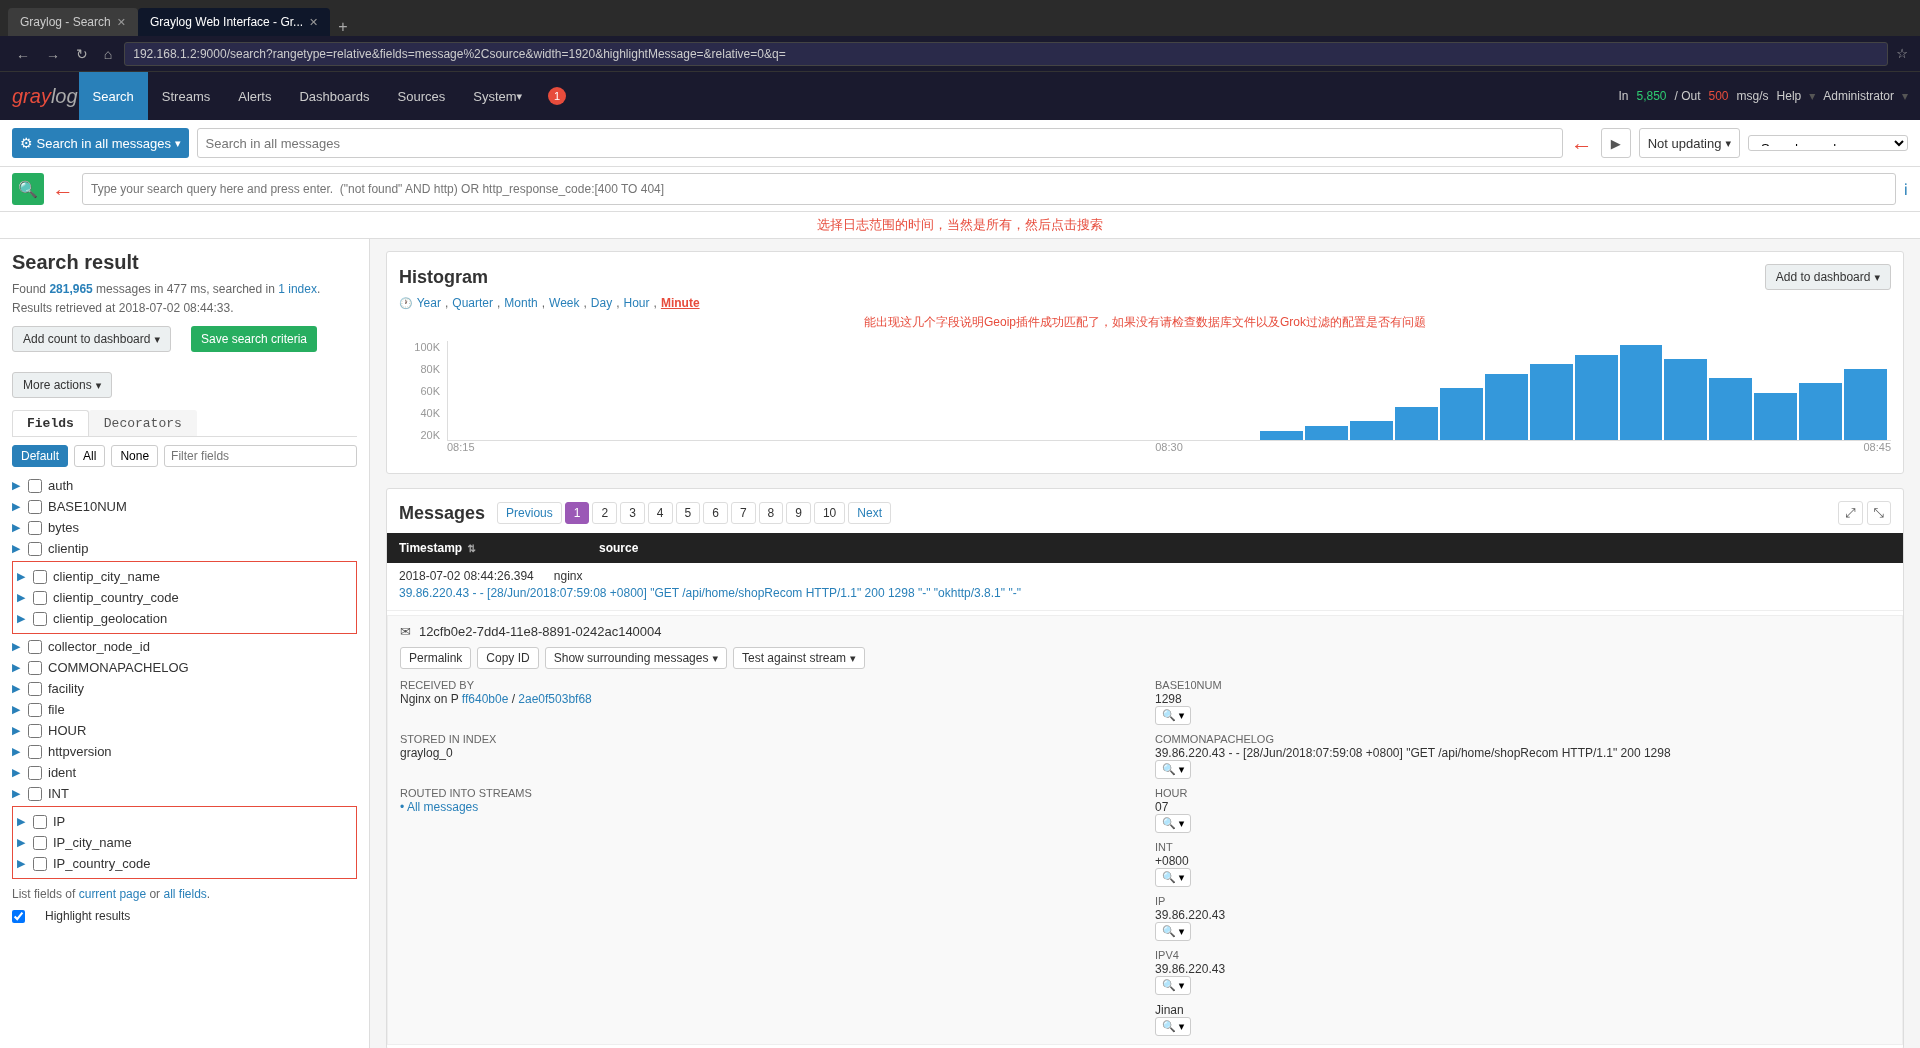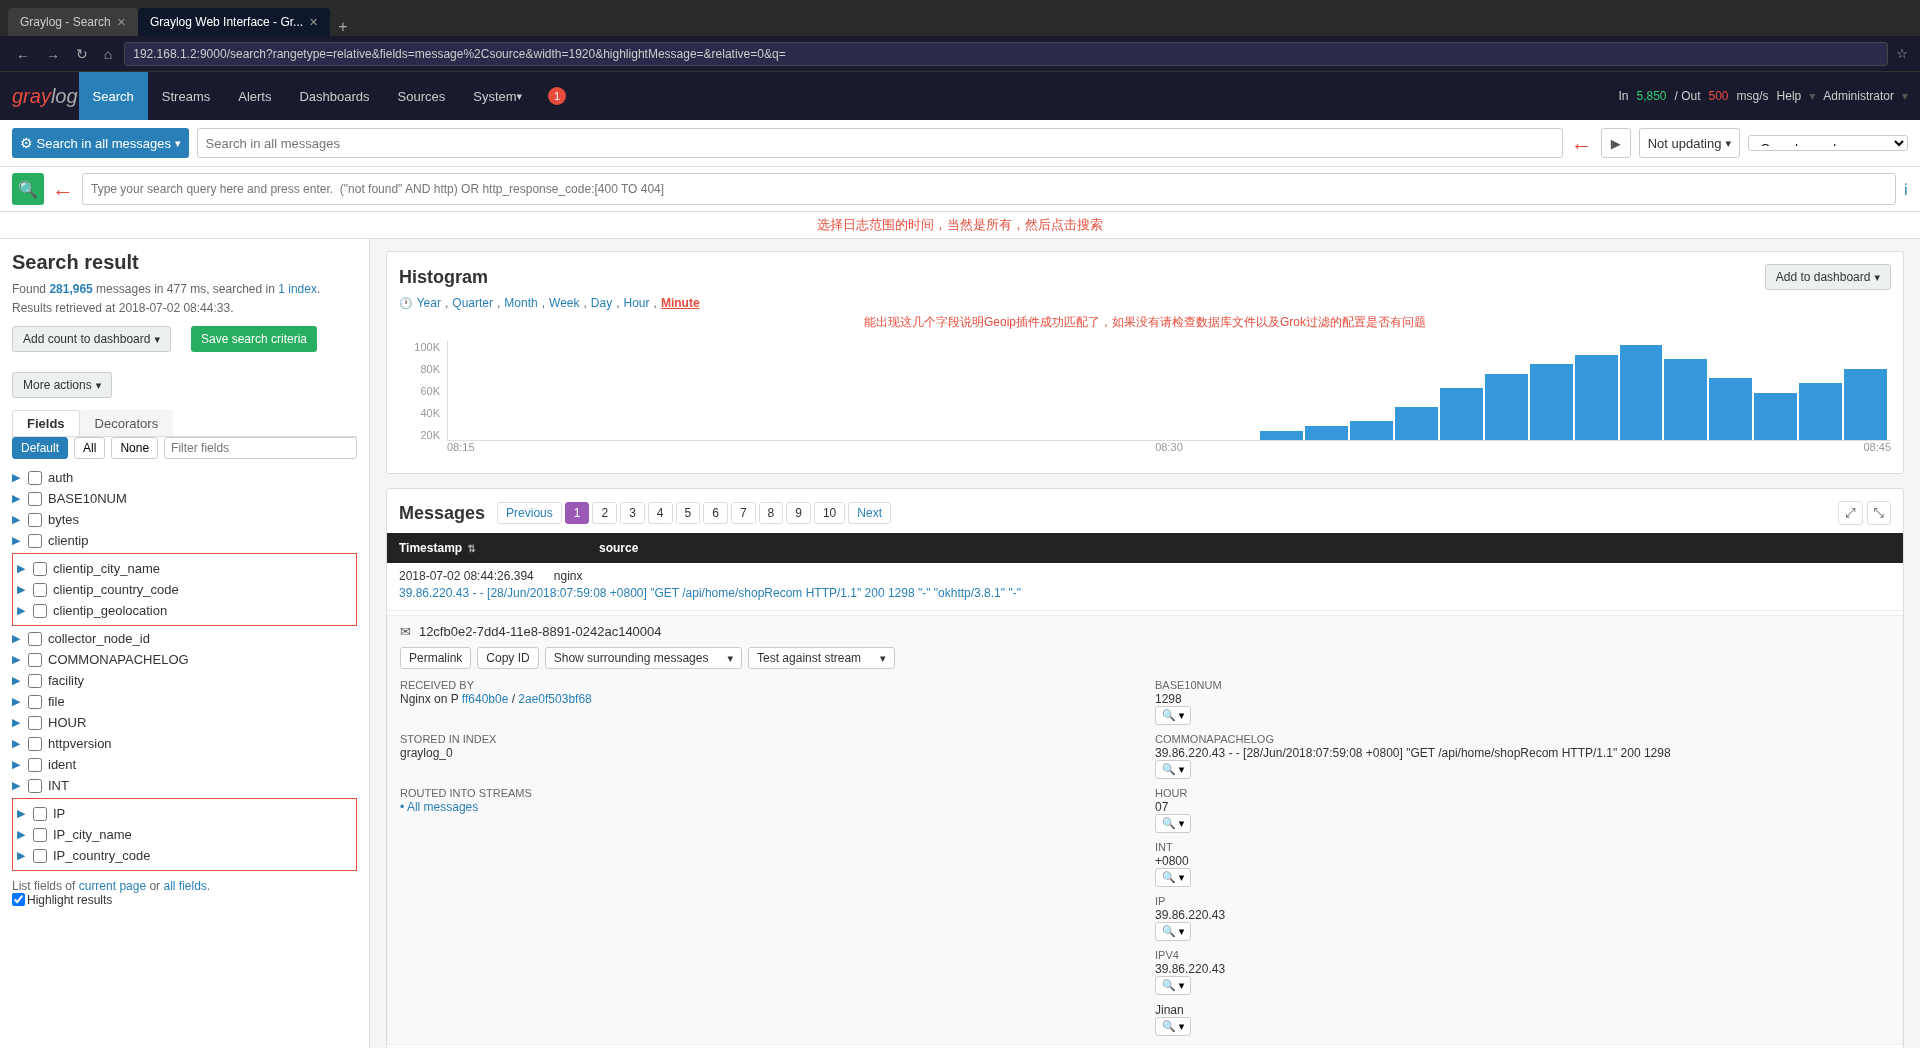--- a/index.html
+++ b/index.html
@@ -277,21 +277,22 @@
       padding: 5px 10px;
       font-size: 12px;
       cursor: pointer;
       display: flex;
       align-items: center;
       gap: 4px;
     }
     .tabs-row {
       display: flex;
       border-bottom: 1px solid #ddd;
-      margin-bottom: 0;
+      margin-bottom: 8px;
+      font-family: Liberation Mono, monospace;
     }
     .tab-btn {
       padding: 5px 14px;
       font-size: 13px;
       cursor: pointer;
       border: 1px solid transparent;
       border-bottom: none;
       background: #f5f5f5;
       color: #555;
       border-radius: 3px 3px 0 0;
@@ -343,22 +344,23 @@
       margin: 2px 0;
     }
     .list-footer {
       font-size: 12px;
       color: #666;
       margin-top: 8px;
     }
     .list-footer a { color: #2980b9; text-decoration: none; }
     .highlight-row {
       display: flex;
-      align-items: flex-start;
-      gap: 2px;
+      align-items: center;
+      gap: 20px;
+      margin-top: 8px;
       font-size: 12px;
     }
 
     
     .main-content {
       flex: 1;
       overflow-y: auto;
       padding: 12px 16px;
       background: #f5f5f5;
     }
@@ -535,21 +537,21 @@
     }
     .detail-btn {
       background: #fff;
       border: 1px solid #ccc;
       border-radius: 3px;
       padding: 3px 8px;
       font-size: 12px;
       cursor: pointer;
       color: #333;
     }
-    .detail-btn.dropdown { display: flex; align-items: center; gap: 19px; }
+    .detail-btn.dropdown { display: flex; align-items: center; gap: 4px; }
     .detail-grid {
       display: grid;
       grid-template-columns: 1fr 1fr;
       gap: 8px 20px;
       font-size: 12px;
     }
     .detail-field-name {
       color: #666;
       font-size: 11px;
       text-transform: uppercase;

